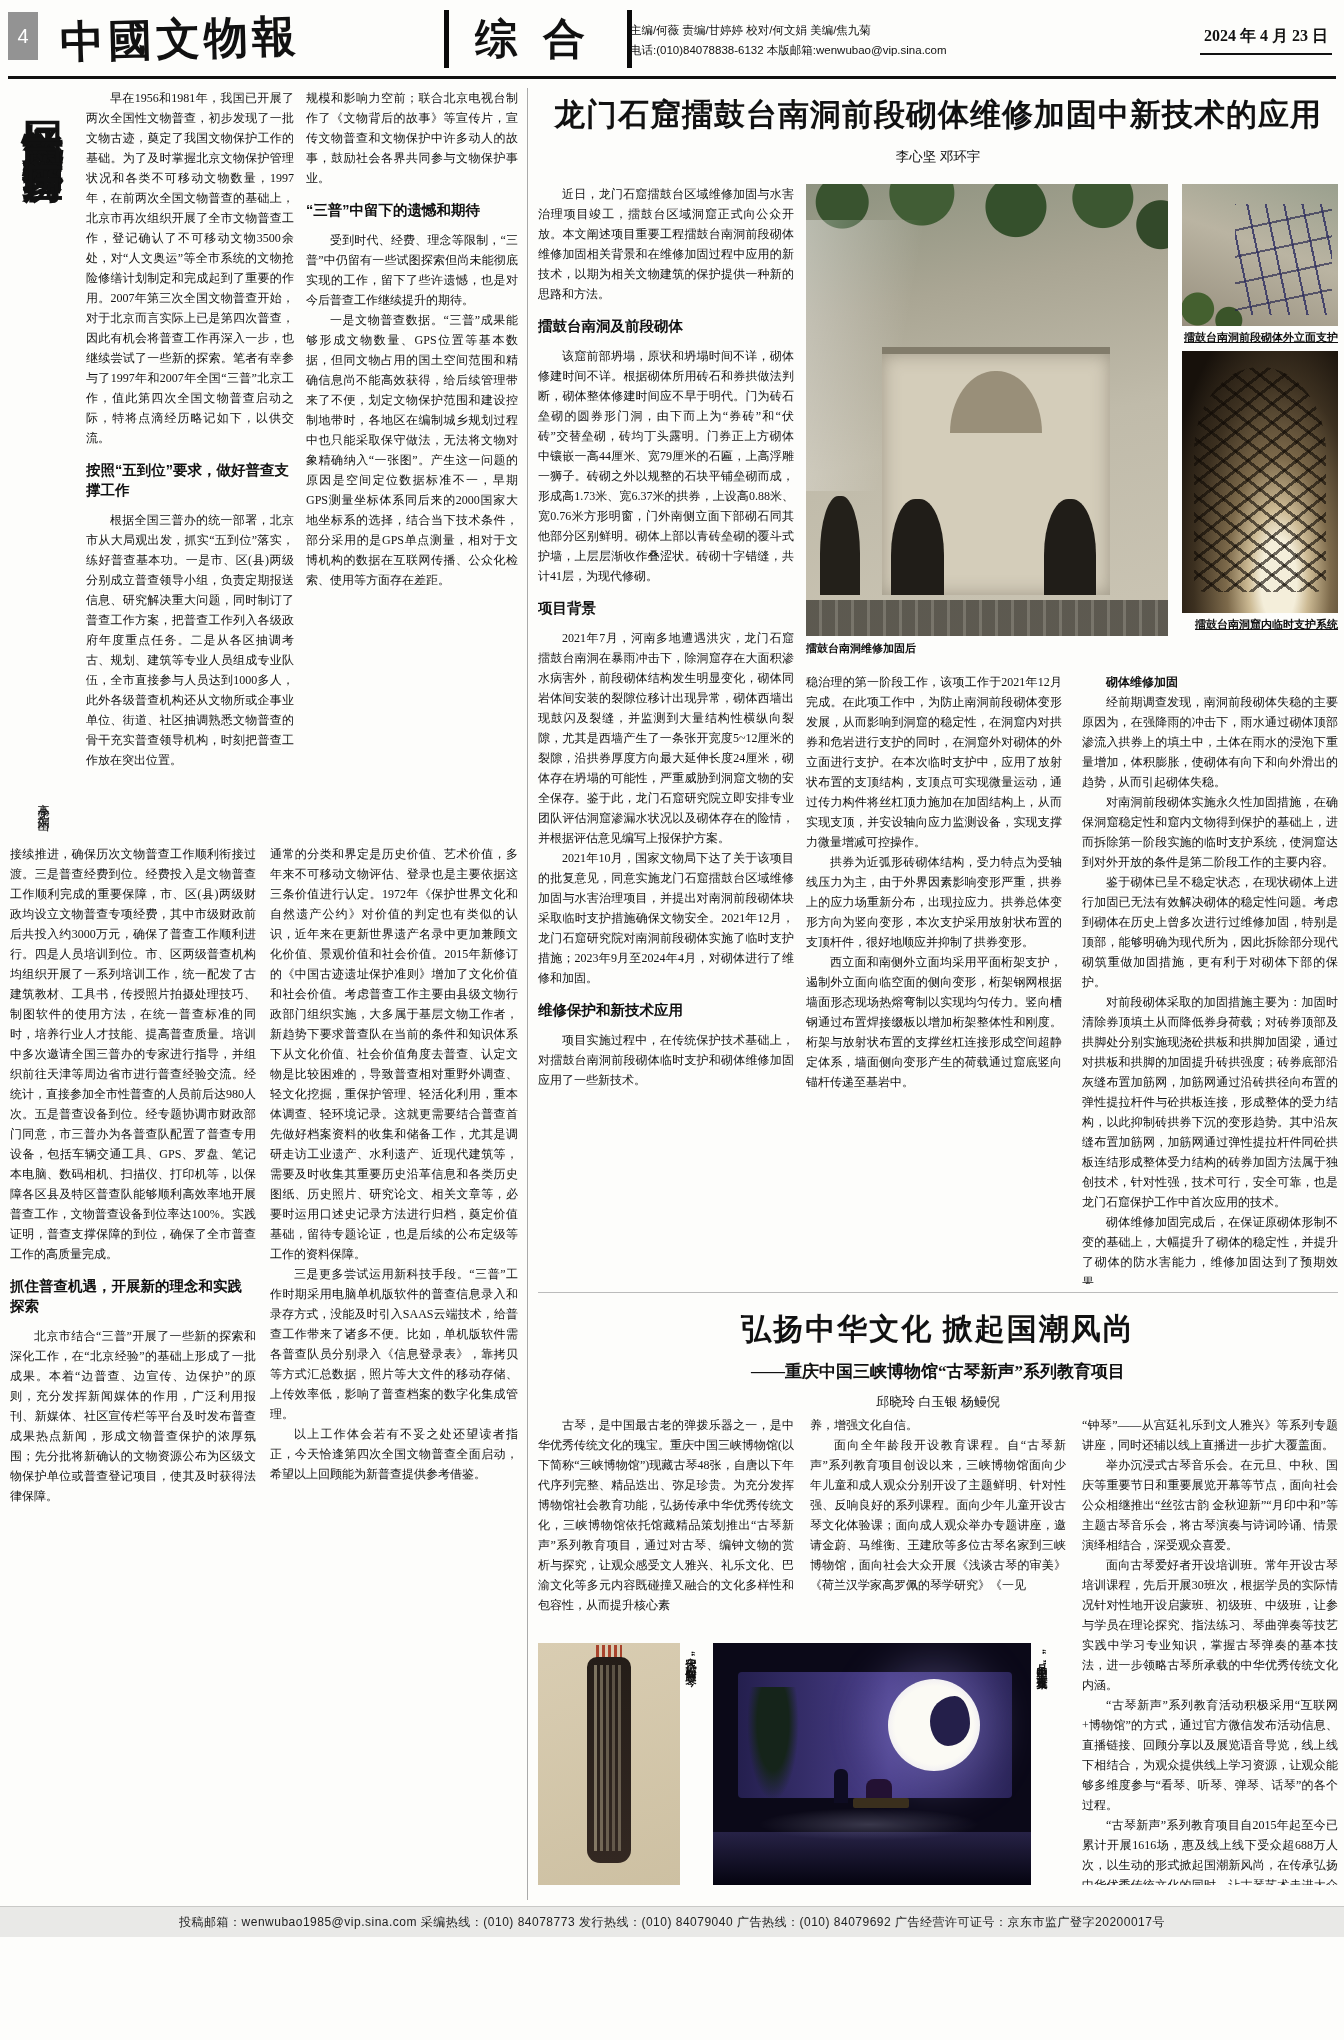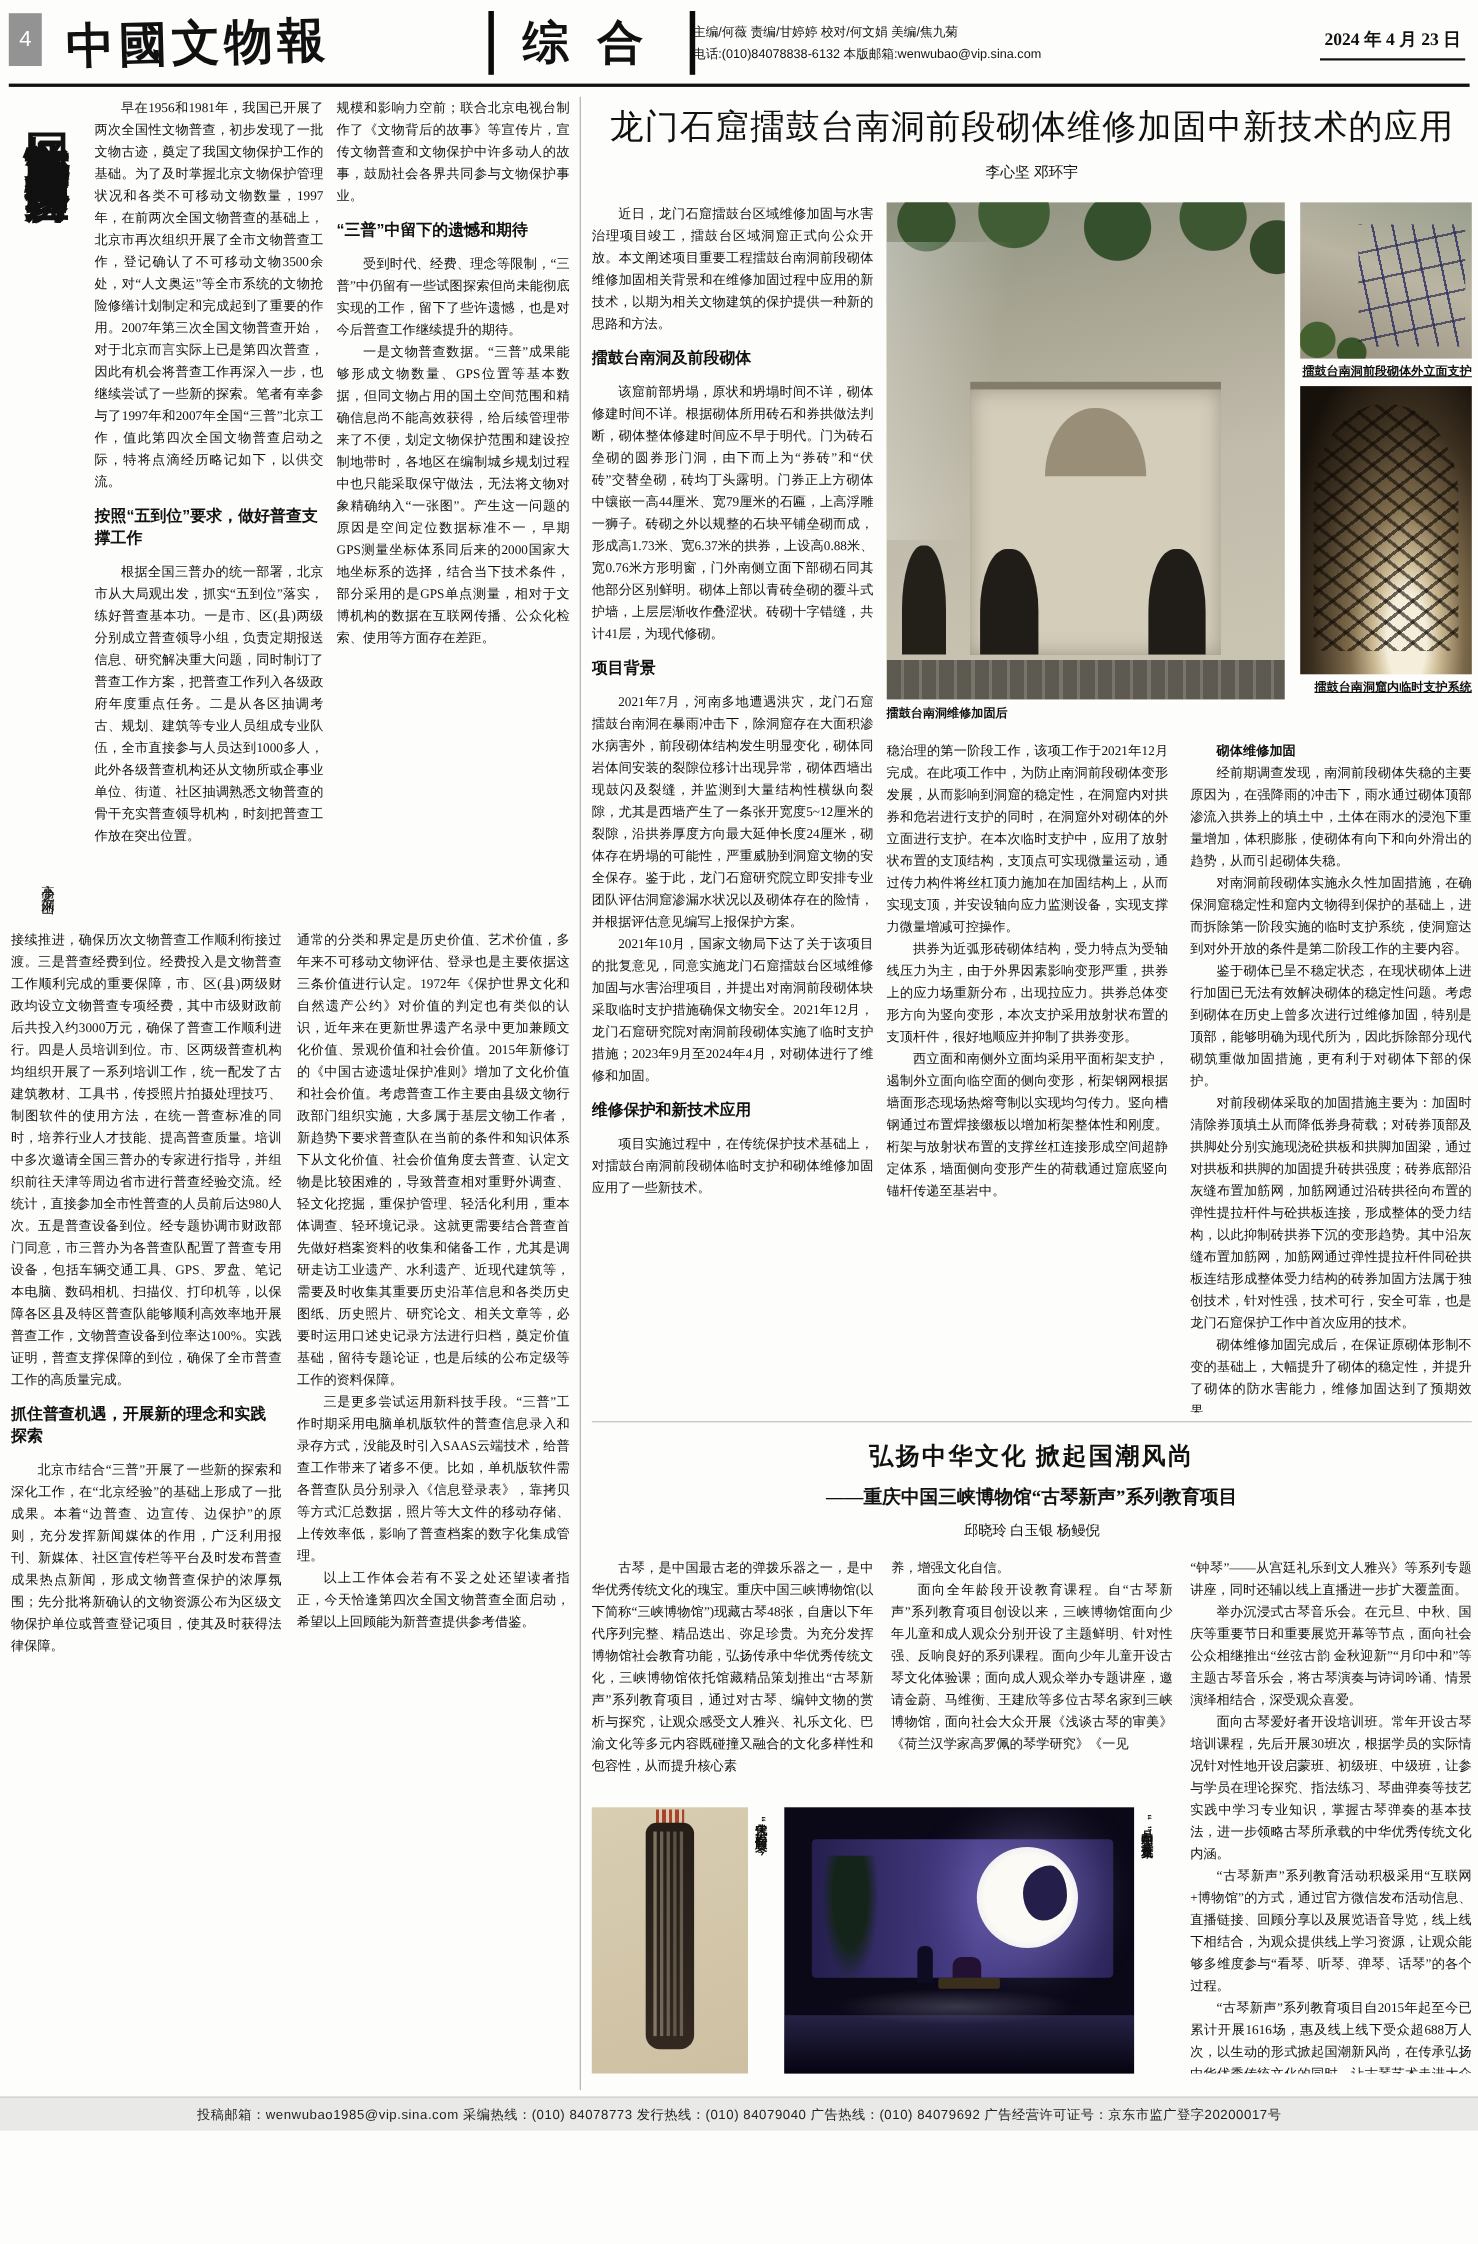--- a/index.html
+++ b/index.html
@@ -27,21 +27,21 @@
   .la-authors{writing-mode:vertical-lr;font-size:12px;margin-top:6px;letter-spacing:2px;display:flex;gap:6px;}
   .la-colA1{width:208px;margin-left:10px;height:752px;}
   .la-colB1{width:212px;margin-left:12px;height:752px;}
   .la-row2{display:flex;height:1048px;margin-top:4px;}
   .la-colA2{width:246px;height:1048px;}
   .la-colB2{width:248px;margin-left:14px;height:1048px;}
   
   #v-divider{position:absolute;left:527px;top:88px;width:1px;height:1812px;background:#aaa;}
   
   #main-article{position:absolute;left:538px;top:88px;width:800px;height:1200px;}
-  .ma-title{text-align:center;font-size:31px;font-weight:normal;letter-spacing:1px;margin-top:6px;font-family:"Liberation Serif",serif;}
+  .ma-title{text-align:center;font-size:31px;font-weight:bold;letter-spacing:1px;margin-top:6px;font-family:"Liberation Serif",serif;}
   .ma-byline{text-align:center;font-size:13.5px;margin-top:12px;}
   .ma-content{position:absolute;left:0;top:96px;width:800px;height:1100px;}
   .ma-col1{position:absolute;left:0;top:0;width:256px;height:1100px;}
   .ph-large-wrap{position:absolute;left:268px;top:0;width:362px;}
   .ph-large{width:362px;height:452px;position:relative;overflow:hidden;
      background:
        radial-gradient(circle at 10% 4%, #39532f 0 26px, transparent 27px),
        radial-gradient(circle at 32% 2%, #415d35 0 32px, transparent 33px),
        radial-gradient(circle at 58% 5%, #35502c 0 30px, transparent 31px),
        radial-gradient(circle at 82% 3%, #3c5731 0 30px, transparent 31px),
@@ -70,21 +70,21 @@
   .ph-cave{width:156px;height:262px;position:relative;overflow:hidden;margin-top:6px;
      background:radial-gradient(ellipse at 62% 88%, #f4eeda 0 13%, #cdbb95 22%, #7d6a4b 38%, #3c3020 62%, #17110b 86%);}
   .ph-cave .truss{position:absolute;left:8%;right:8%;top:6%;bottom:8%;border-radius:50% 50% 8% 8% / 38% 38% 6% 6%;
      background:
        repeating-linear-gradient(38deg, rgba(16,11,6,.6) 0 3px, transparent 3px 15px),
        repeating-linear-gradient(-38deg, rgba(16,11,6,.6) 0 3px, transparent 3px 15px);}
   .ma-col2{position:absolute;left:268px;top:488px;width:256px;height:612px;}
   .ma-col3{position:absolute;left:544px;top:488px;width:256px;height:612px;}
   
   #bottom-article{position:absolute;left:538px;top:1292px;width:800px;height:612px;border-top:1px solid #bbb;}
-  .ba-title{text-align:center;font-size:22px;font-weight:bold;letter-spacing:2px;margin-top:16px;}
+  .ba-title{text-align:center;font-size:30px;font-weight:bold;letter-spacing:2px;margin-top:16px;}
   .ba-subtitle{text-align:center;font-size:17px;font-weight:bold;margin-top:10px;}
   .ba-byline{text-align:center;font-size:13px;margin-top:10px;}
   .ba-cols{position:absolute;left:0;top:122px;width:800px;height:470px;}
   .ba-col1{position:absolute;left:0;top:0;width:256px;height:218px;}
   .ba-col2{position:absolute;left:272px;top:0;width:256px;height:218px;}
   .ba-col3{position:absolute;left:544px;top:0;width:256px;height:470px;}
   .ba-images{position:absolute;left:0;top:228px;width:530px;height:242px;display:flex;}
   .guqin-block{display:flex;}
   .ph-guqin{width:142px;height:242px;position:relative;background:linear-gradient(160deg,#d9cdb2,#cdc0a2);overflow:hidden;}
   .ph-guqin .qin{position:absolute;left:50%;top:14px;transform:translateX(-50%);width:44px;height:206px;background:linear-gradient(#241d18,#332822);border-radius:10px 10px 13px 13px;}

